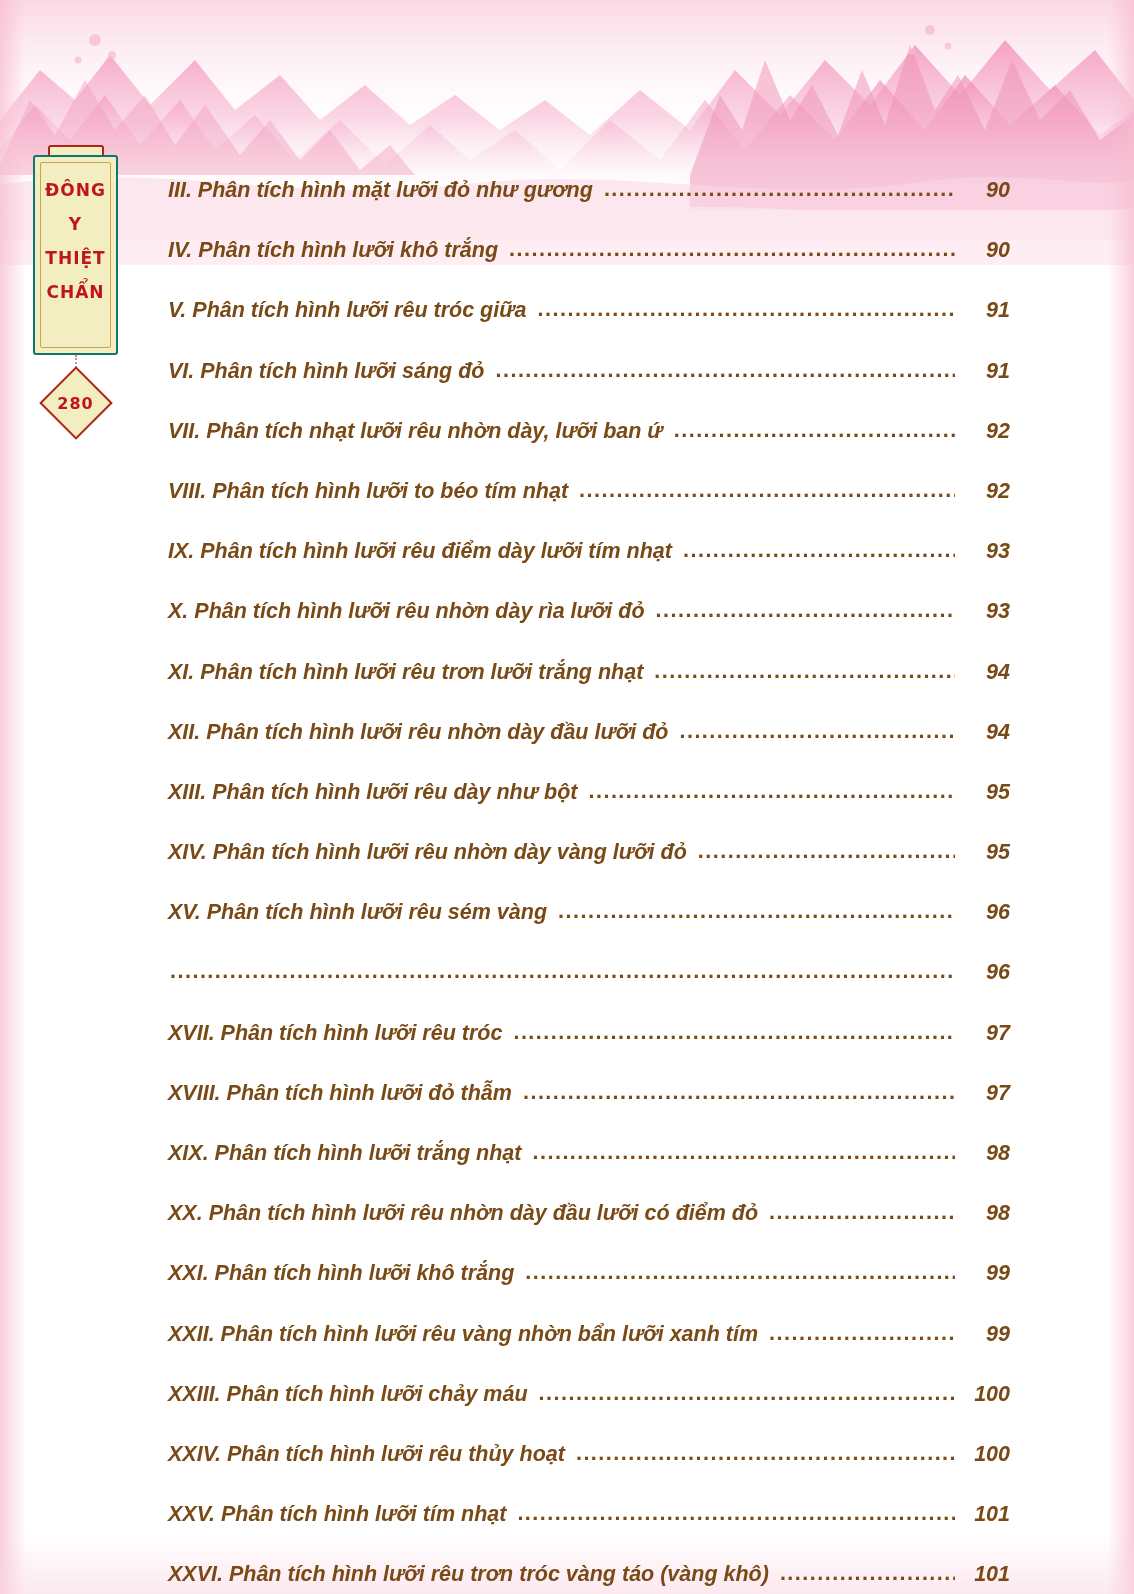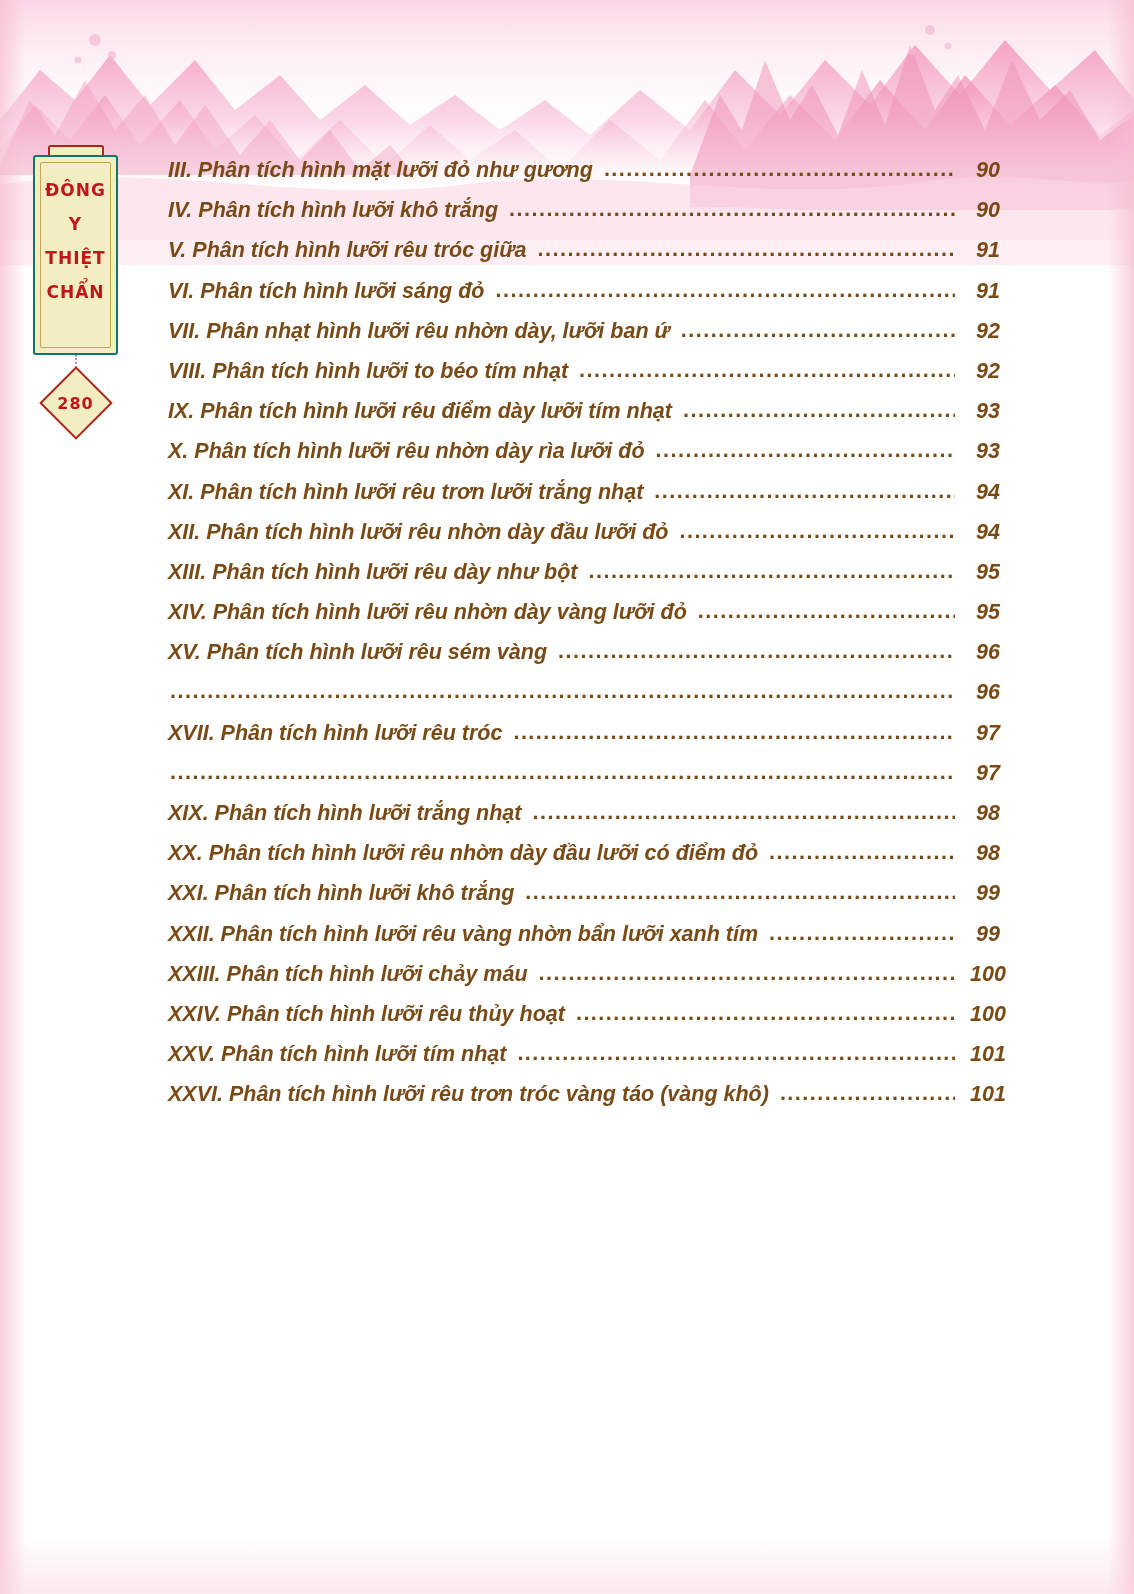--- a/index.html
+++ b/index.html
@@ -173,22 +173,23 @@
     margin: 0 2px;
     color: #7a4a16;
     font-weight: bold;
     letter-spacing: 1.5px;
     font-style: normal;
     position: relative;
     top: -1px;
   }
   .toc-page {
     flex: 0 0 auto;
-    text-align: center;
+    text-align: right;
     min-width: 44px;
+    margin-top: 20px;
   }
 </style>
 </head>
 <body>
 
 <div class="page">
 
   <div class="header-art">
     <svg width="1134" height="300" viewBox="0 0 1134 300" xmlns="http://www.w3.org/2000/svg">
       <defs>
@@ -271,21 +272,21 @@
       <span class="toc-page">91</span>
     </div>
 
     <div class="toc-row">
       <span class="toc-title">VI. Phân tích hình lưỡi sáng đỏ</span>
       <span class="toc-dots">.............................................................................................................</span>
       <span class="toc-page">91</span>
     </div>
 
     <div class="toc-row">
-      <span class="toc-title">VII. Phân nhạt hình lưỡi rêu nhờn dày, lưỡi ban ứ</span>
+      <span class="toc-title">VII. Phân tích nhạt lưỡi rêu nhờn dày, lưỡi ban ứ</span>
       <span class="toc-dots">.............................................................................................................</span>
       <span class="toc-page">92</span>
     </div>
 
     <div class="toc-row">
       <span class="toc-title">VIII. Phân tích hình lưỡi to béo tím nhạt</span>
       <span class="toc-dots">.............................................................................................................</span>
       <span class="toc-page">92</span>
     </div>
 
@@ -336,20 +337,21 @@
       <span class="toc-page">96</span>
     </div>
 
     <div class="toc-row">
       <span class="toc-title">XVII. Phân tích hình lưỡi rêu tróc</span>
       <span class="toc-dots">.............................................................................................................</span>
       <span class="toc-page">97</span>
     </div>
 
     <div class="toc-row">
+      <span class="toc-title">XVIII. Phân tích hình lưỡi đỏ thẫm</span>
       <span class="toc-dots">.............................................................................................................</span>
       <span class="toc-page">97</span>
     </div>
 
     <div class="toc-row">
       <span class="toc-title">XIX. Phân tích hình lưỡi trắng nhạt</span>
       <span class="toc-dots">.............................................................................................................</span>
       <span class="toc-page">98</span>
     </div>
 

